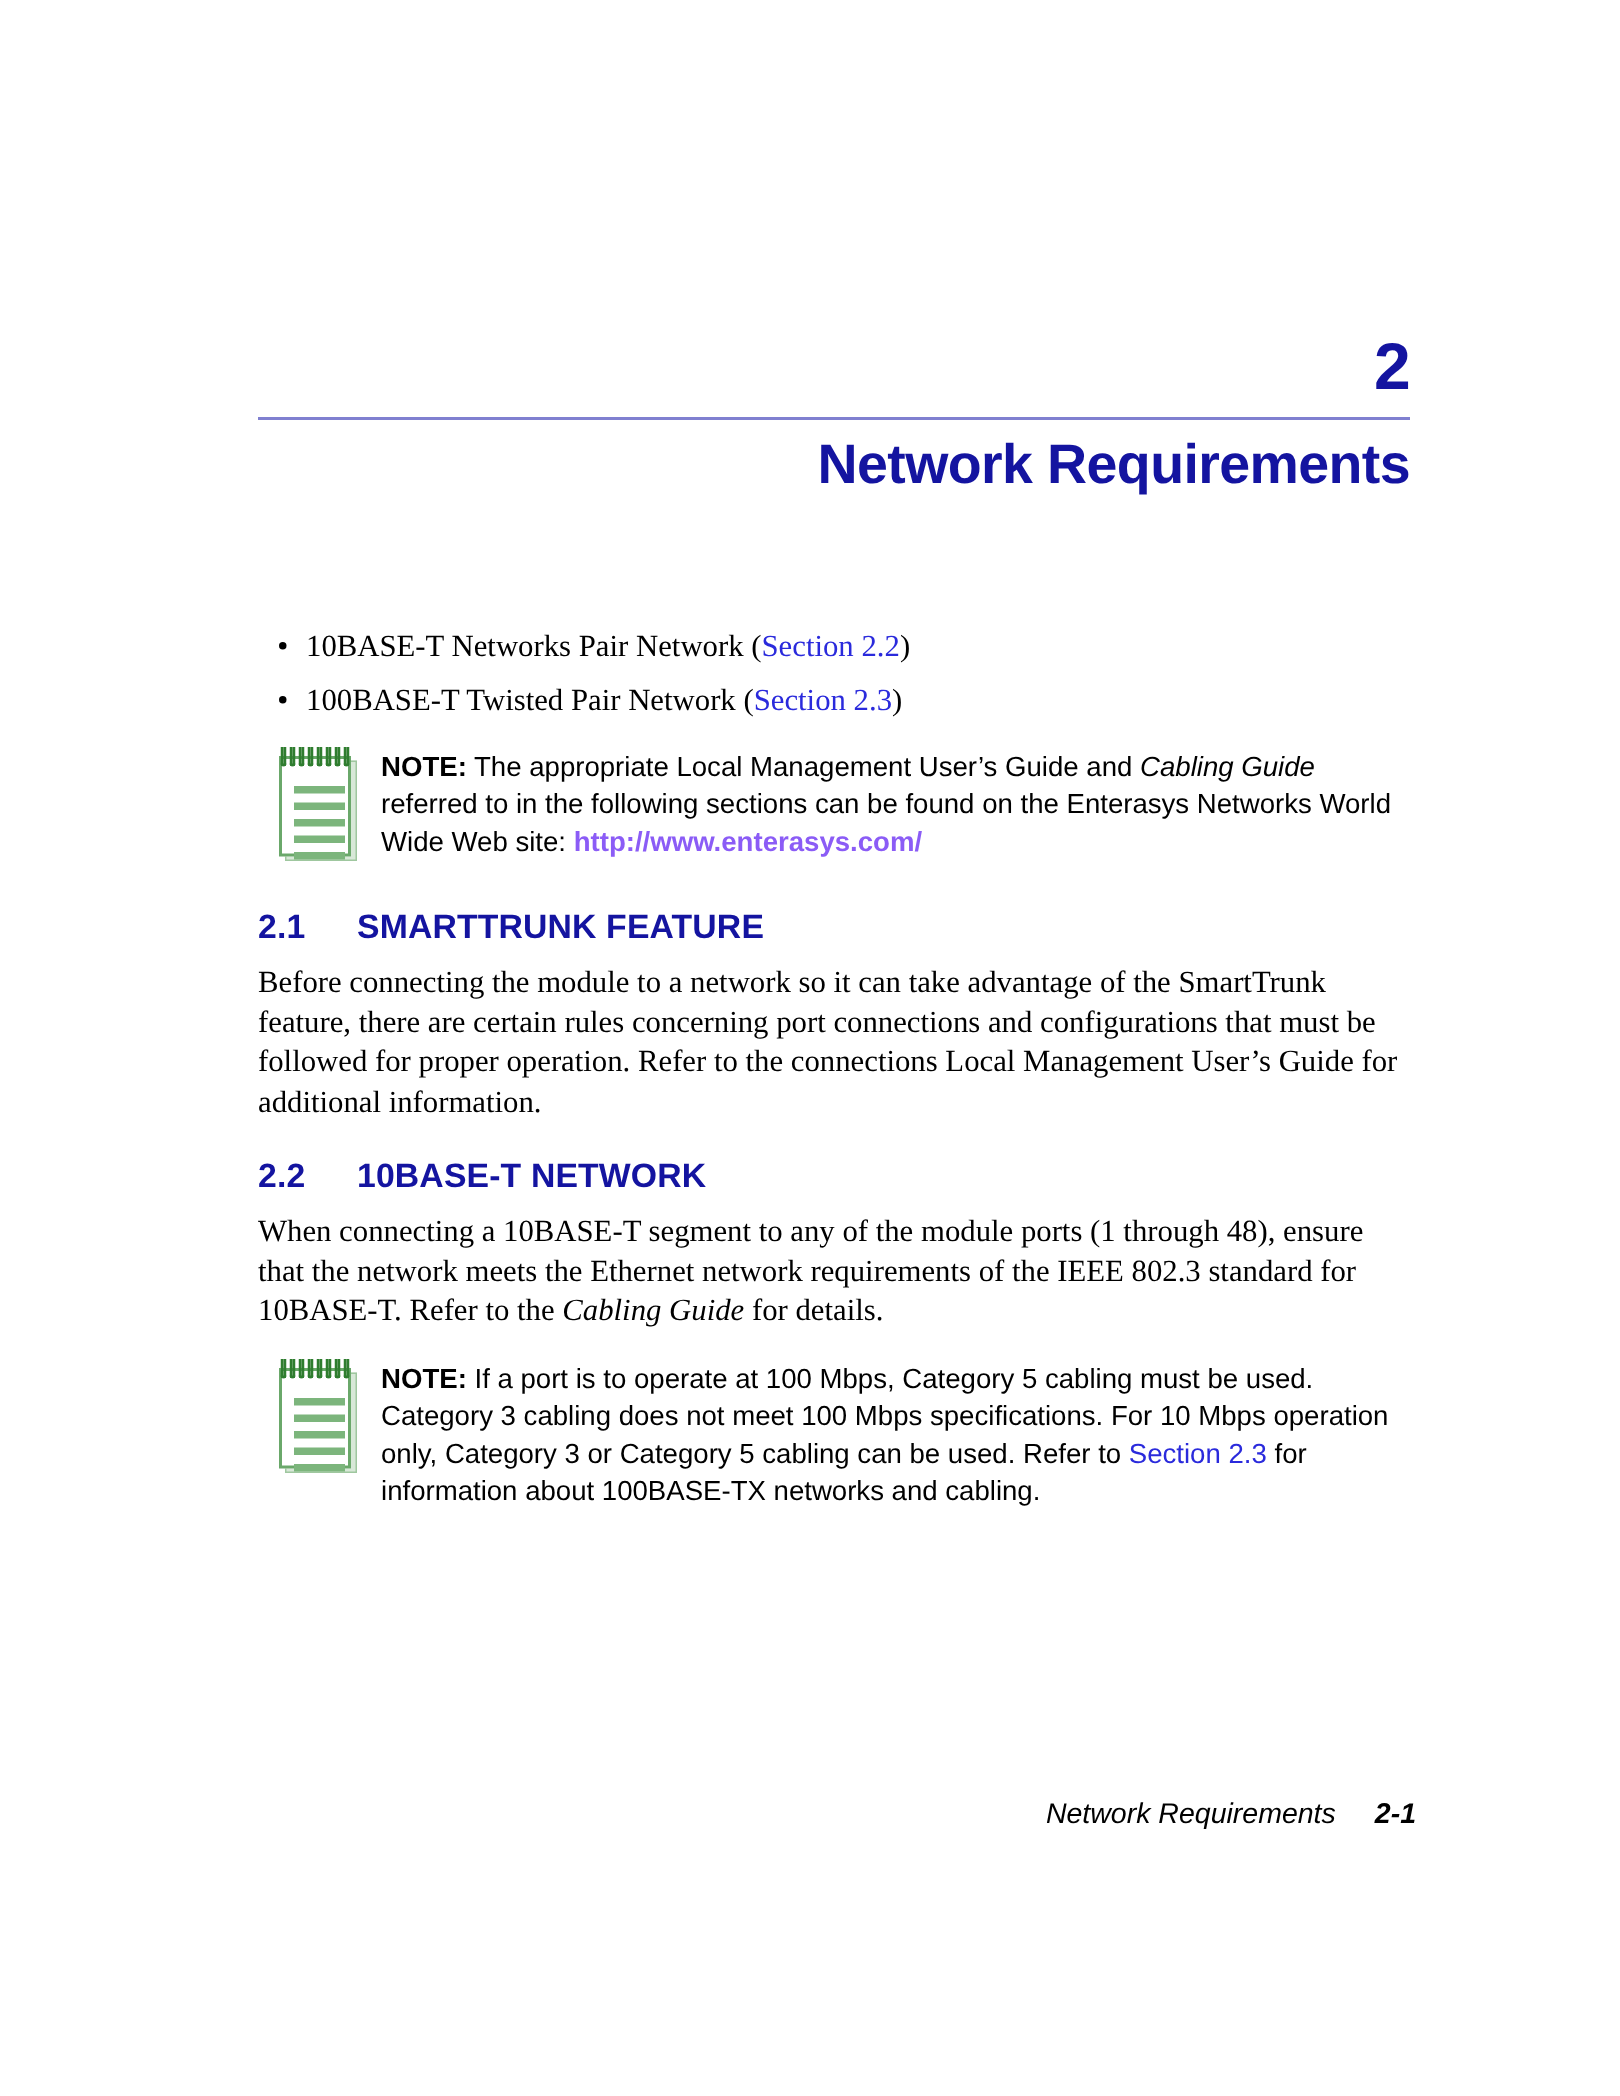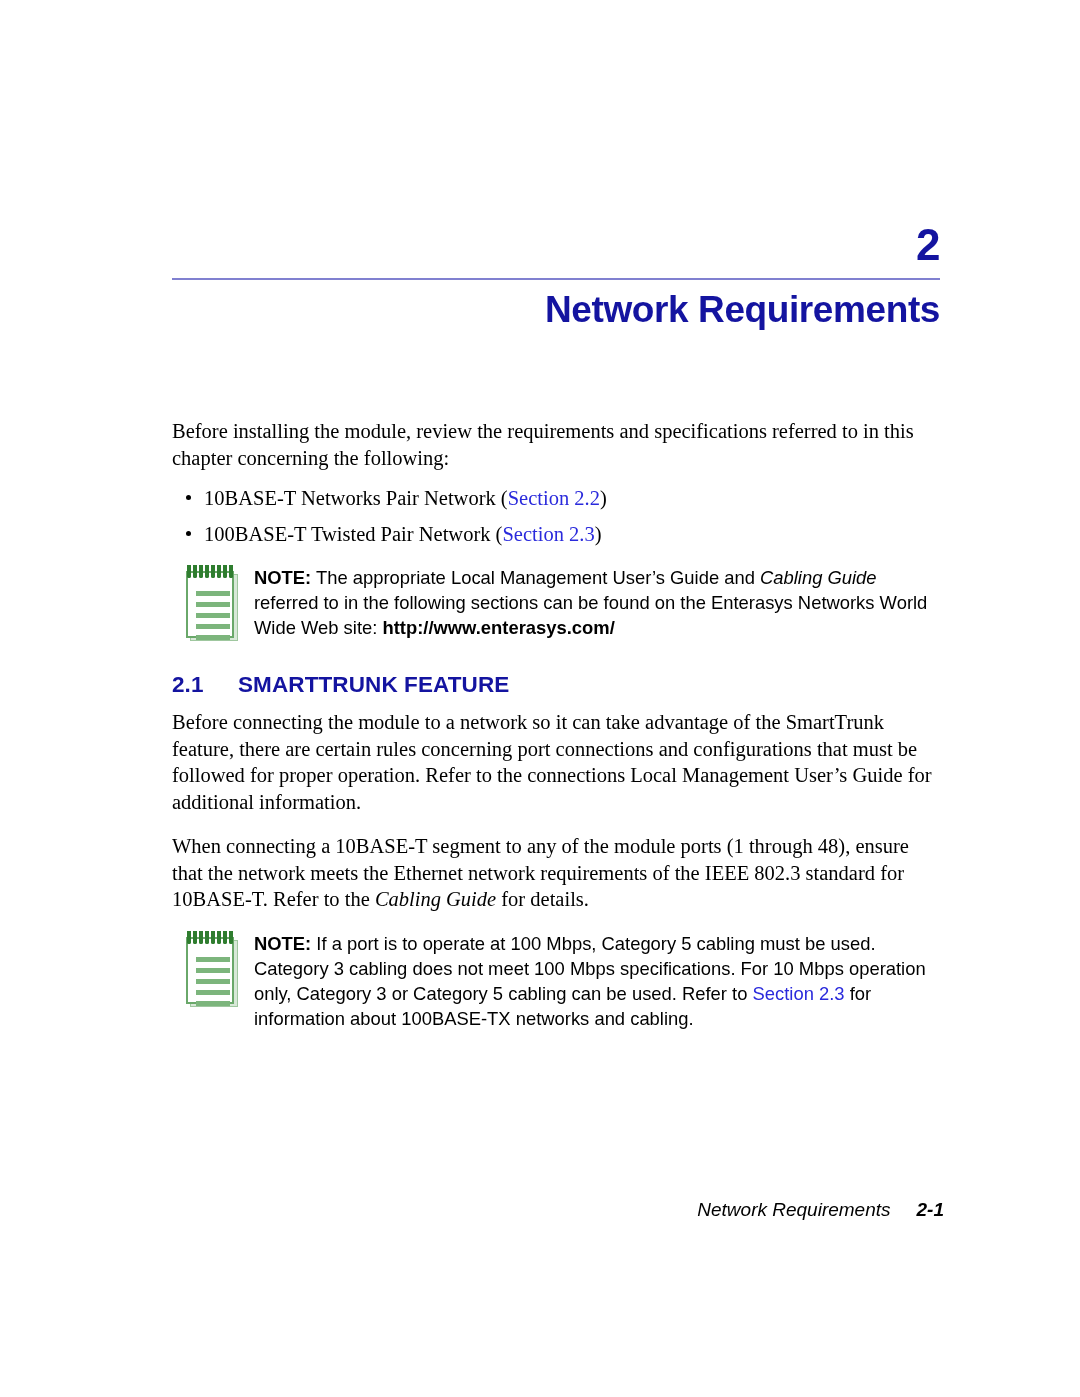--- a/index.html
+++ b/index.html
@@ -124,21 +124,21 @@
     font-family: "Liberation Sans", "DejaVu Sans", sans-serif;
     font-size: 18.4px;
     line-height: 25px;
     color: #000000;
   }
   .note-text .note-label {
     font-weight: bold;
   }
   .note-text .note-url {
     font-weight: bold;
-    color: #000000;
+    color: #8b5cf6;
     text-align: right;
   }
   .note-text .xref-sans { color: #2a2adc; }
 
   
   .notepad-icon {
     position: absolute;
     left: 12px;
     top: 2px;
     width: 58px;
@@ -219,21 +219,20 @@
 <div class="page">
 
   <div class="chapter-header">
     <div class="chapter-number">2</div>
     <div class="chapter-rule"></div>
     <div class="chapter-title">Network Requirements</div>
   </div>
 
   <div class="content">
 
-    <p class="body tight">Before installing the module, review the requirements and specifications referred to in this chapter concerning the following:</p>
 
     <ul class="bullets">
       <li>
         <span class="bullet-dot"></span><span>10BASE-T Networks Pair Network (</span><span class="xref"><span>Section</span><span> 2.2</span></span><span>)</span>
       </li>
       <li>
         <span class="bullet-dot"></span><span>100BASE-T Twisted Pair Network (</span><span class="xref"><span>Section</span><span> 2.3</span></span><span>)</span>
       </li>
     </ul>
 
@@ -260,20 +259,21 @@
             <i></i>
             <i></i>
         </div>
       </div>
       <div class="note-text"><span class="note-label">NOTE:</span><span> The appropriate Local Management User’s Guide and </span><i class="booktitle">Cabling Guide</i><span> referred to in the following sections can be found on the Enterasys Networks World Wide Web site: </span><span class="note-url">http://www.enterasys.com/</span></div>
     </div>
 
     <h2 class="section-heading"><span class="sec-num">2.1</span><span>SMARTTRUNK FEATURE</span></h2>
     <p class="body">Before connecting the module to a network so it can take advantage of the SmartTrunk feature, there are certain rules concerning port connections and configurations that must be followed for proper operation. Refer to the connections Local Management User’s Guide for additional information.</p>
 
+    <h2 class="section-heading"><span class="sec-num">2.2</span><span>10BASE-T NETWORK</span></h2>
     <p class="body"><span>When connecting a 10BASE-T segment to any of the module ports (1 through 48), ensure that the network meets the Ethernet network requirements of the IEEE 802.3 standard for 10BASE-T. Refer to the </span><i class="booktitle">Cabling Guide</i><span> for details.</span></p>
 
     <div class="note-block">
       <div class="notepad-icon">
         <div class="pad-shadow"></div>
         <div class="pad-body">
           <div class="pad-lines">
             <span></span>
               <span></span>
               <span></span>

